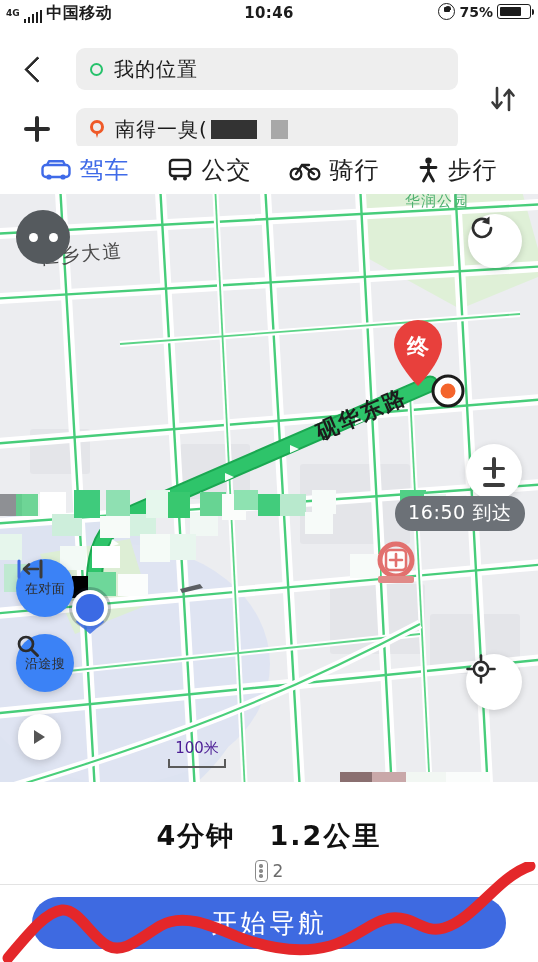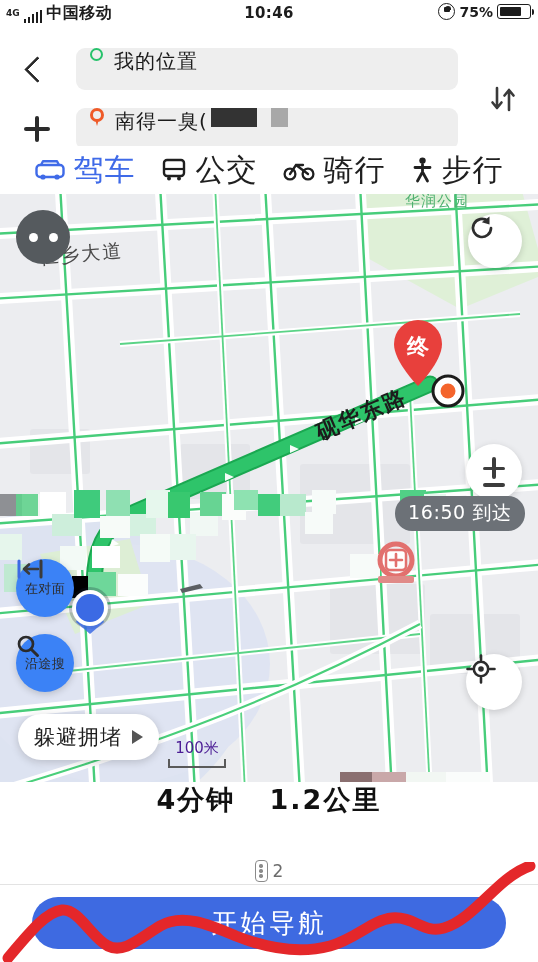--- a/index.html
+++ b/index.html
@@ -63,21 +63,21 @@
     transform:rotate(45deg);border-radius:1px;
   }
   .plus-btn{
     position:absolute;left:16px;top:82px;width:42px;height:42px;
     display:flex;align-items:center;justify-content:center;cursor:pointer;
   }
   .plus-btn .h{position:absolute;width:26px;height:3.4px;background:#2b2b2b;border-radius:2px;}
   .plus-btn .v{position:absolute;width:3.4px;height:26px;background:#2b2b2b;border-radius:2px;}
   .field{
     position:absolute;left:76px;width:382px;height:42px;background:#eeeeee;border-radius:9px;
-    display:flex;cursor:text;
+    display:flex;align-items:center;cursor:text;
   }
   .field.one{top:22px;}
   .field.two{top:82px;}
   .dot-o{
     width:13px;height:13px;border:2.4px solid #26c26b;border-radius:50%;
     margin-left:14px;box-sizing:border-box;flex:0 0 auto;
   }
   .pin{
     position:relative;margin-left:14px;width:14px;height:19px;flex:0 0 auto;
   }
@@ -101,21 +101,21 @@
   }
 
   
   .tabs{
     position:absolute;left:0;top:146px;width:538px;height:48px;
     display:flex;align-items:center;justify-content:space-around;padding:0 22px;box-sizing:border-box;
     background:#fff;
   }
   .tab{display:flex;align-items:center;gap:9px;cursor:pointer;color:#1f1f1f;}
   .tab.active{color:#3f6ae8;}
-  .tab .lbl{font-size:30px;letter-spacing:1px;}
+  .tab .lbl{font-size:24px;letter-spacing:1px;}
 
   
   .map{
     position:absolute;left:0;top:194px;width:538px;height:588px;overflow:hidden;
     background:#eceef1;
   }
   .map svg{position:absolute;left:0;top:0;}
 
   
   .mapctl{position:absolute;border-radius:50%;background:#fff;box-shadow:0 2px 7px rgba(0,0,0,.16);
@@ -162,21 +162,21 @@
     border-bottom:2px solid #5a5a5a;width:54px;
   }
 
   .eta-bubble{
     position:absolute;left:395px;top:302px;background:#6c7177;color:#fff;border-radius:17px;
     padding:4px 13px 5px;font-size:19px;letter-spacing:.6px;white-space:nowrap;
   }
 
   
   .summary{position:absolute;left:0;top:782px;width:538px;height:100px;background:#fff;
-    display:flex;flex-direction:column;align-items:center;justify-content:space-between;}
+    display:flex;flex-direction:column;align-items:center;justify-content:flex-end;}
   .sum-main{font-size:27px;color:#111;letter-spacing:2px;font-weight:bold;}
   .sum-sub{display:flex;align-items:center;gap:5px;margin-top:6px;}
   .light{
     width:13px;height:22px;border:1.8px solid #8a8a8a;border-radius:4px;
     display:flex;flex-direction:column;align-items:center;justify-content:space-evenly;padding:1.5px 0;box-sizing:border-box;
   }
   .light i{width:3.4px;height:3.4px;background:#8a8a8a;border-radius:50%;display:block;}
   .sum-count{font-size:17px;color:#6c6c6c;}
 
   .divider{position:absolute;left:0;top:884px;width:538px;height:1px;background:#e3e3e3;}
@@ -474,21 +474,20 @@
 
     <div class="sidebtn along-btn">
       <svg width="24" height="24" viewBox="0 0 24 24">
         <circle cx="10" cy="10" r="7" fill="none" stroke="#2b2b2b" stroke-width="2.7"></circle>
         <line x1="15.2" y1="15.2" x2="21.5" y2="21.5" stroke="#2b2b2b" stroke-width="3" stroke-linecap="round"></line>
       </svg>
       <span class="cap">沿途搜</span>
     </div>
 
     <div class="avoid-pill">
-      <span class="lbl">躲避拥堵</span>
       <span class="play"></span>
     </div>
 
     <div class="scalebar">
       <div>100米</div>
       <div class="ln"></div>
     </div>
 
     <div class="eta-bubble">16:50 到达</div>
   </div>

